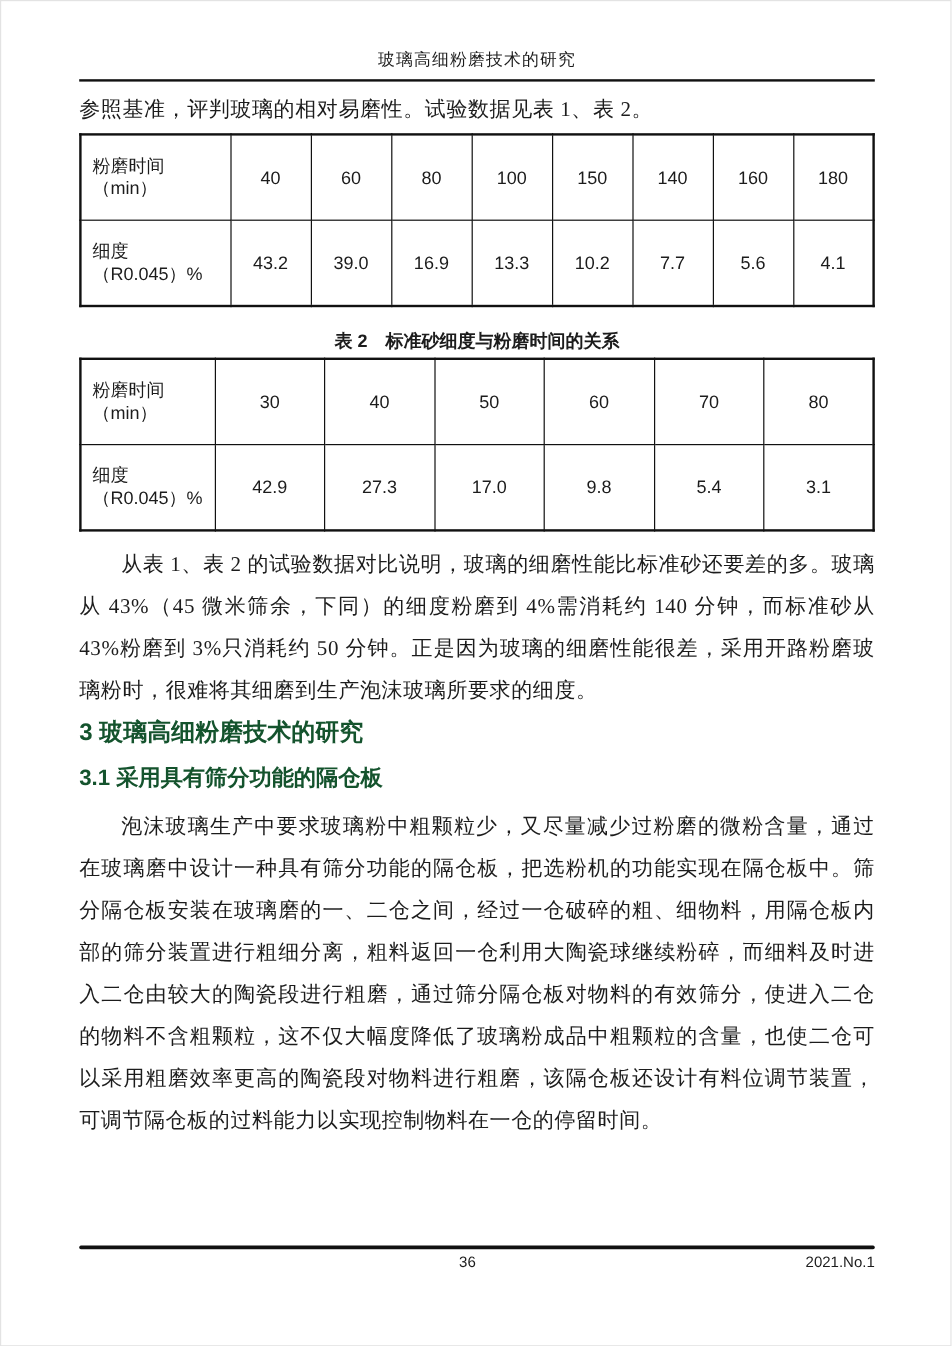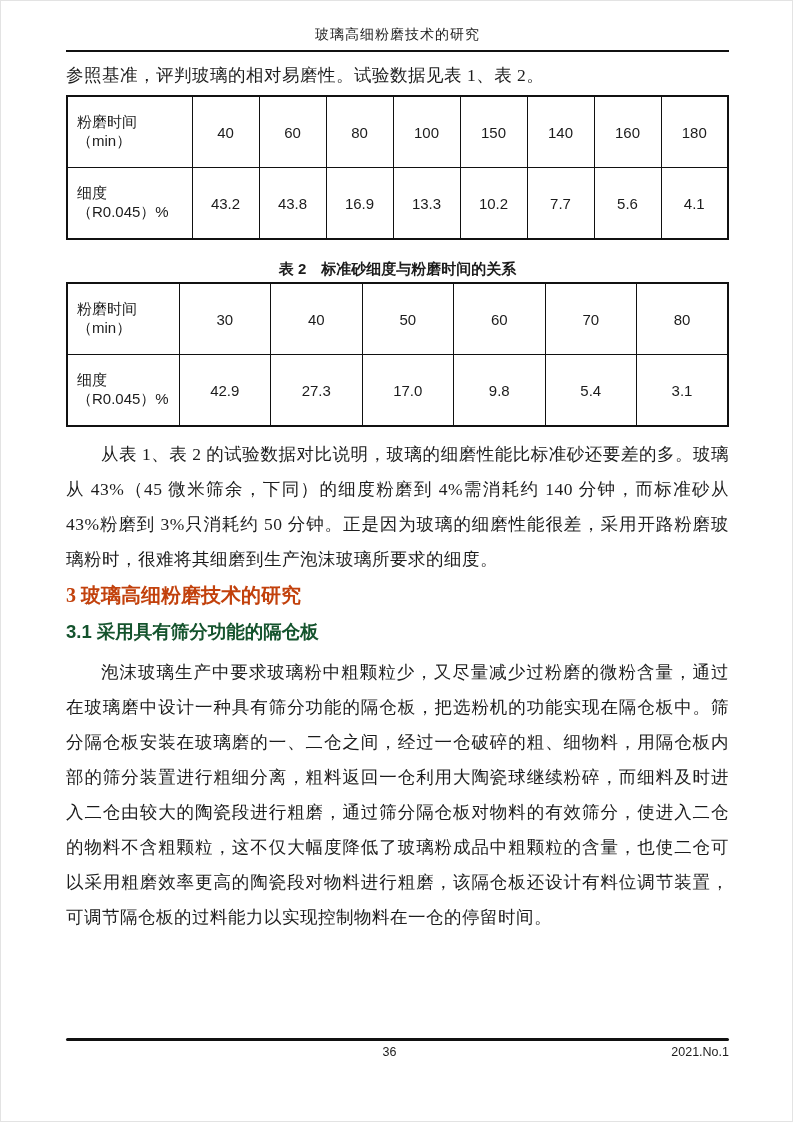--- a/index.html
+++ b/index.html
@@ -16,21 +16,21 @@
     font-family: "Liberation Serif", "DejaVu Serif", serif;
   }
   .content {
     position: absolute;
     left: 65px;
     top: 0;
     width: 663px;
   }
   .running-title {
     margin: 0;
-    padding-top: 24px;
+    padding-top: 40px;
     text-align: center;
     font-size: 14px;
     font-weight: normal;
     letter-spacing: 1px;
     line-height: 20px;
   }
   .header-rule {
     margin-top: 5px;
     height: 0;
     border-top: 2px solid #111;
@@ -70,25 +70,25 @@
     padding: 16px;
   }
   table.t1 td { height: 28px; }
   table.t2 td { height: 32px; }
   td.row-label {
     text-align: left !important;
     padding-left: 9px !important;
   }
   .section-heading {
     margin: 4px 0 0 0;
-    font-family: Liberation Serif, serif;
+    font-family: Liberation Sans, sans-serif;
     font-weight: bold;
     font-size: 20px;
     line-height: 28px;
-    color: #c2410c;
+    color: #14532d;
   }
   .sub-heading {
     margin: 10px 0 0 0;
     font-family: "Liberation Sans", "DejaVu Sans", sans-serif;
     font-weight: bold;
     font-size: 18.5px;
     line-height: 26px;
     color: #14532d;
   }
   .para.s3p1 { margin-top: 6px; }
@@ -155,21 +155,21 @@
           <td>80</td>
           <td>100</td>
           <td>150</td>
           <td>140</td>
           <td>160</td>
           <td>180</td>
         </tr>
         <tr>
           <td class="row-label">细度（R0.045）%</td>
           <td>43.2</td>
-          <td>43.8</td>
+          <td>39.0</td>
           <td>16.9</td>
           <td>13.3</td>
           <td>10.2</td>
           <td>7.7</td>
           <td>5.6</td>
           <td>4.1</td>
         </tr>
       </tbody>
     </table>
 

